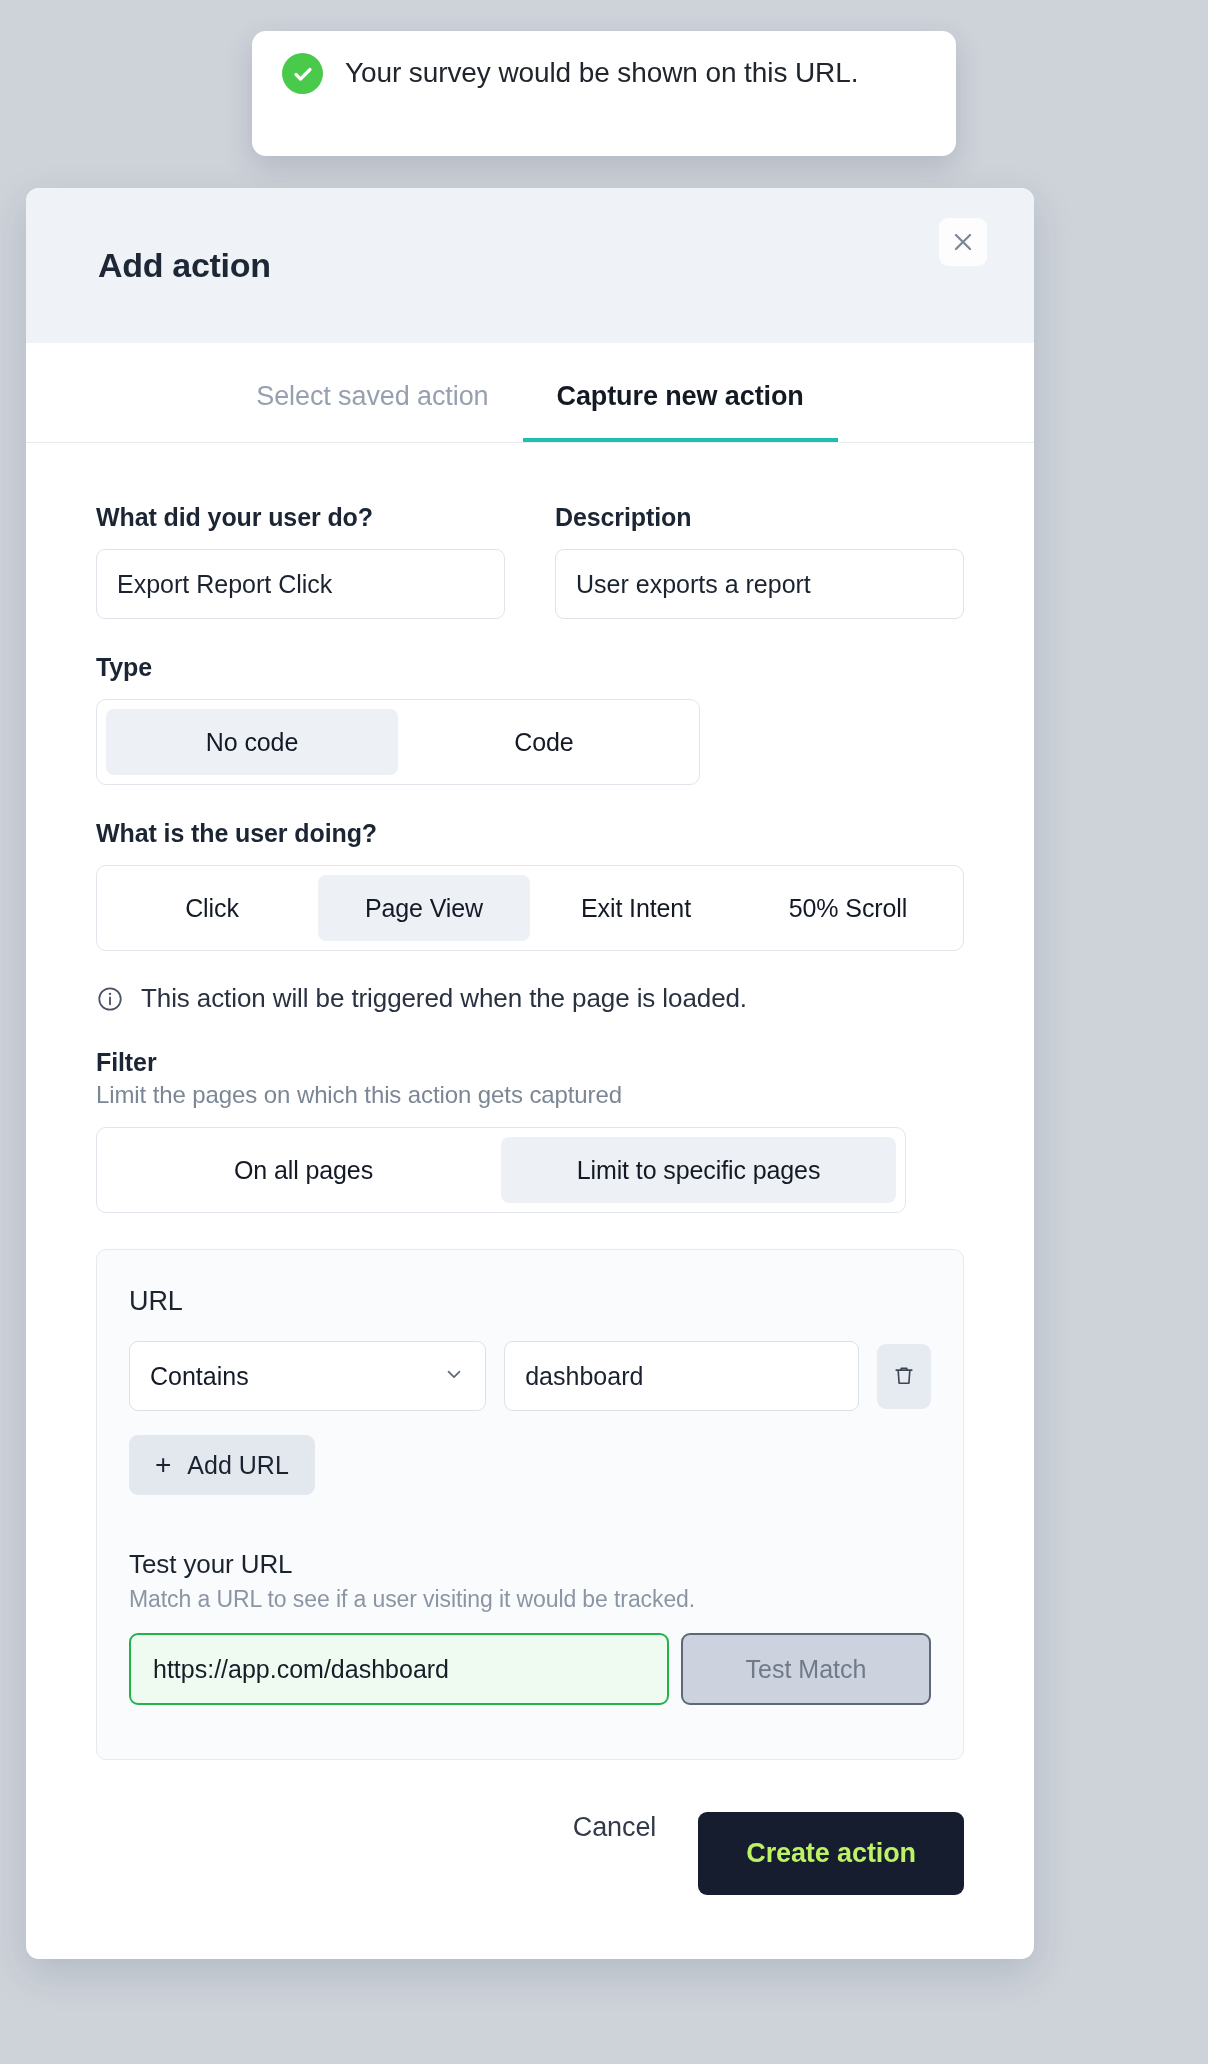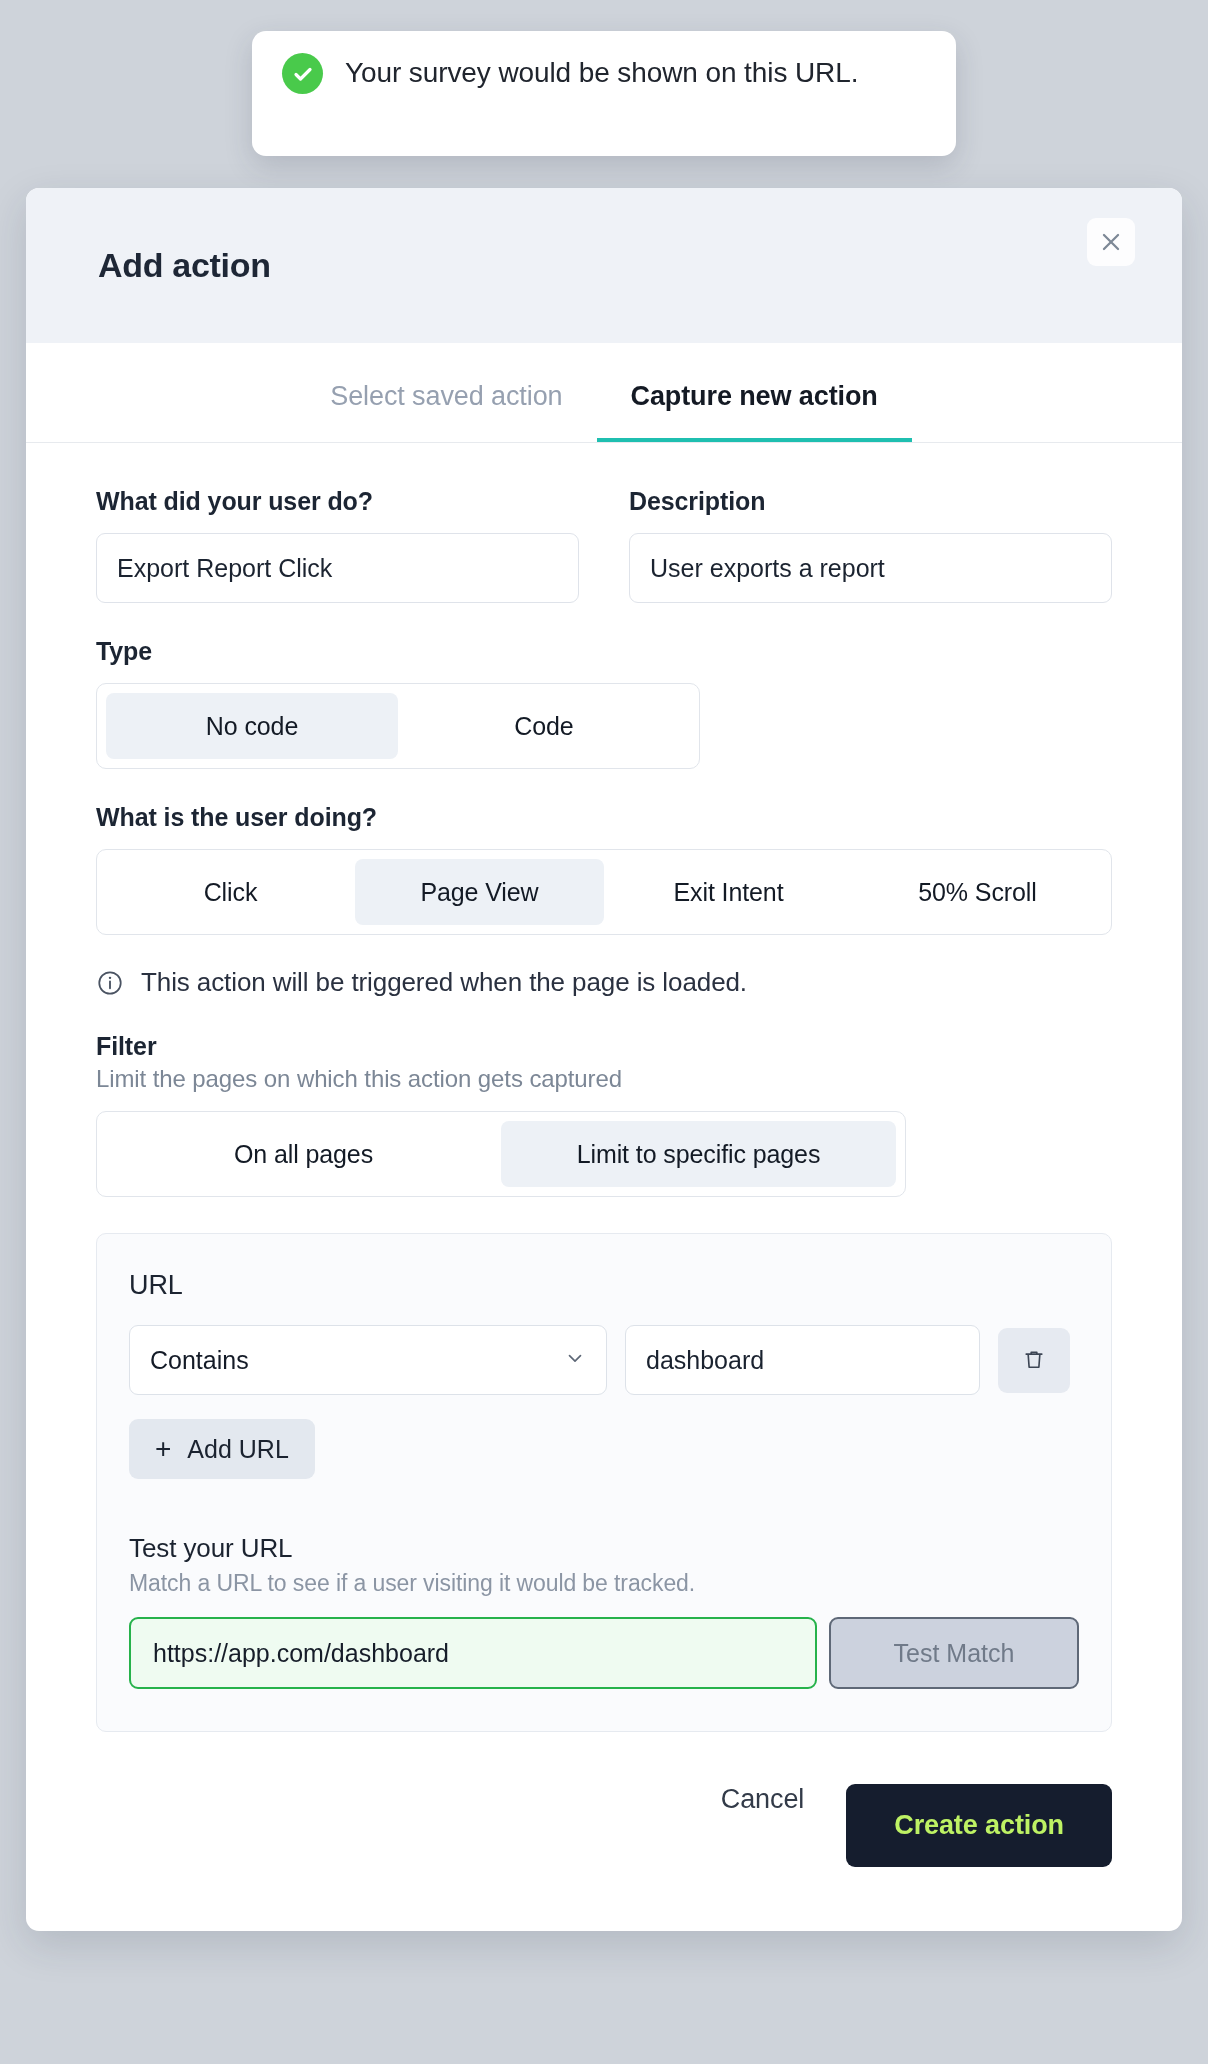--- a/index.html
+++ b/index.html
@@ -48,21 +48,21 @@
     color: #20252e;
     letter-spacing: -0.1px;
     max-width: 540px;
   }
 
   
   .modal {
     position: absolute;
     left: 26px;
     top: 188px;
-    width: 1156px;
+    width: 1008px;
     background: #ffffff;
     border-radius: 13px;
     box-shadow: 0 14px 40px rgba(30,40,60,0.15);
     overflow: hidden;
   }
 
   .modal-header {
     background: #eff2f7;
     height: 155px;
     position: relative;
@@ -117,20 +117,21 @@
   }
 
   
   .modal-body {
     padding: 44px 70px 0 70px;
   }
 
   .field-row {
     display: flex;
     gap: 50px;
+    margin-top: 16px;
   }
   .field { flex: 1; }
 
   .field-label {
     font-size: 25px;
     font-weight: bold;
     color: #1c2533;
     display: block;
     margin-bottom: 17px;
     letter-spacing: -0.1px;
@@ -194,21 +195,21 @@
     margin-top: 4px;
     letter-spacing: -0.1px;
   }
 
   
   .url-card {
     margin-top: 36px;
     border: 1px solid #e6eaf0;
     border-radius: 10px;
     background: #fafbfd;
-    padding: 36px 32px 42px 32px;
+    padding: 36px 32px 54px 32px;
   }
   .card-title {
     font-size: 27px;
     color: #1c2431;
     margin-bottom: 24px;
     letter-spacing: -0.1px;
   }
   .url-row {
     display: flex;
     gap: 18px;

